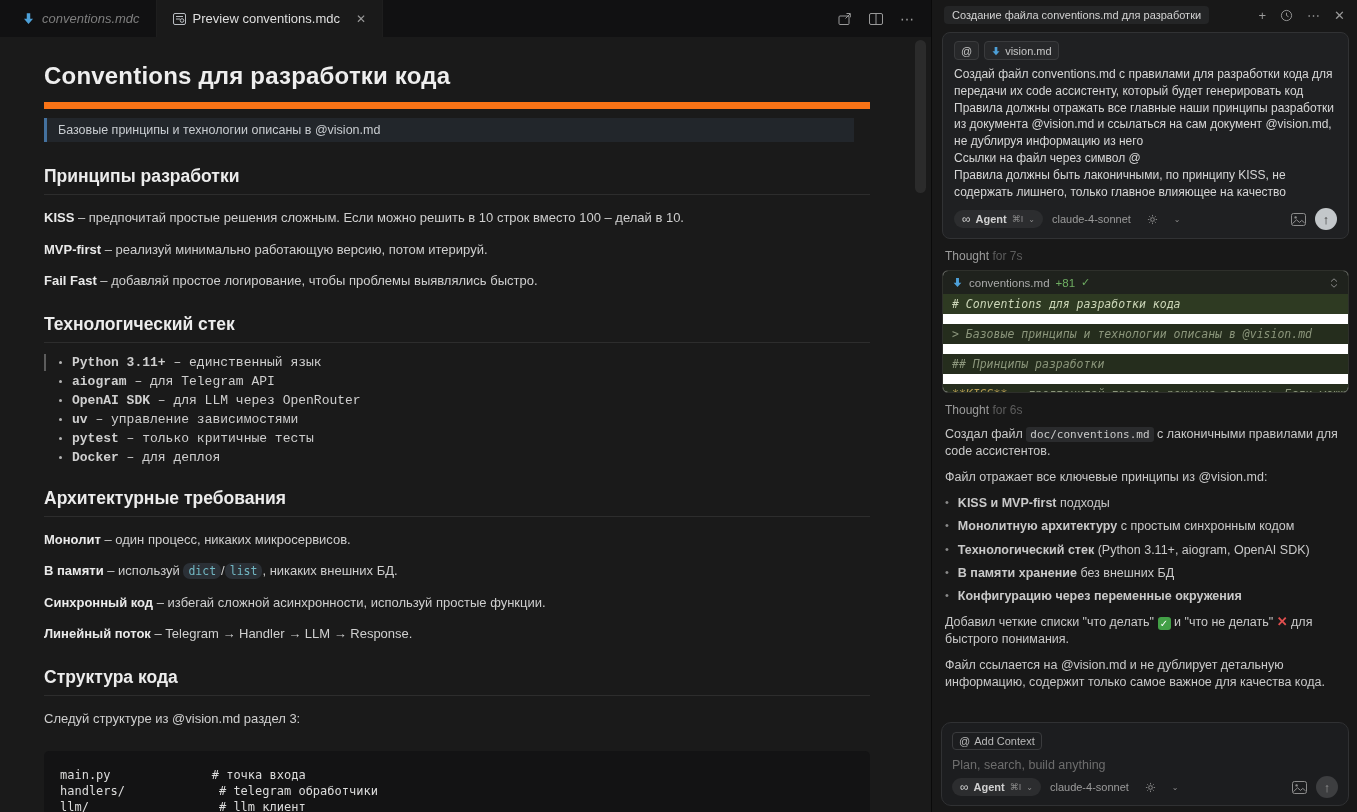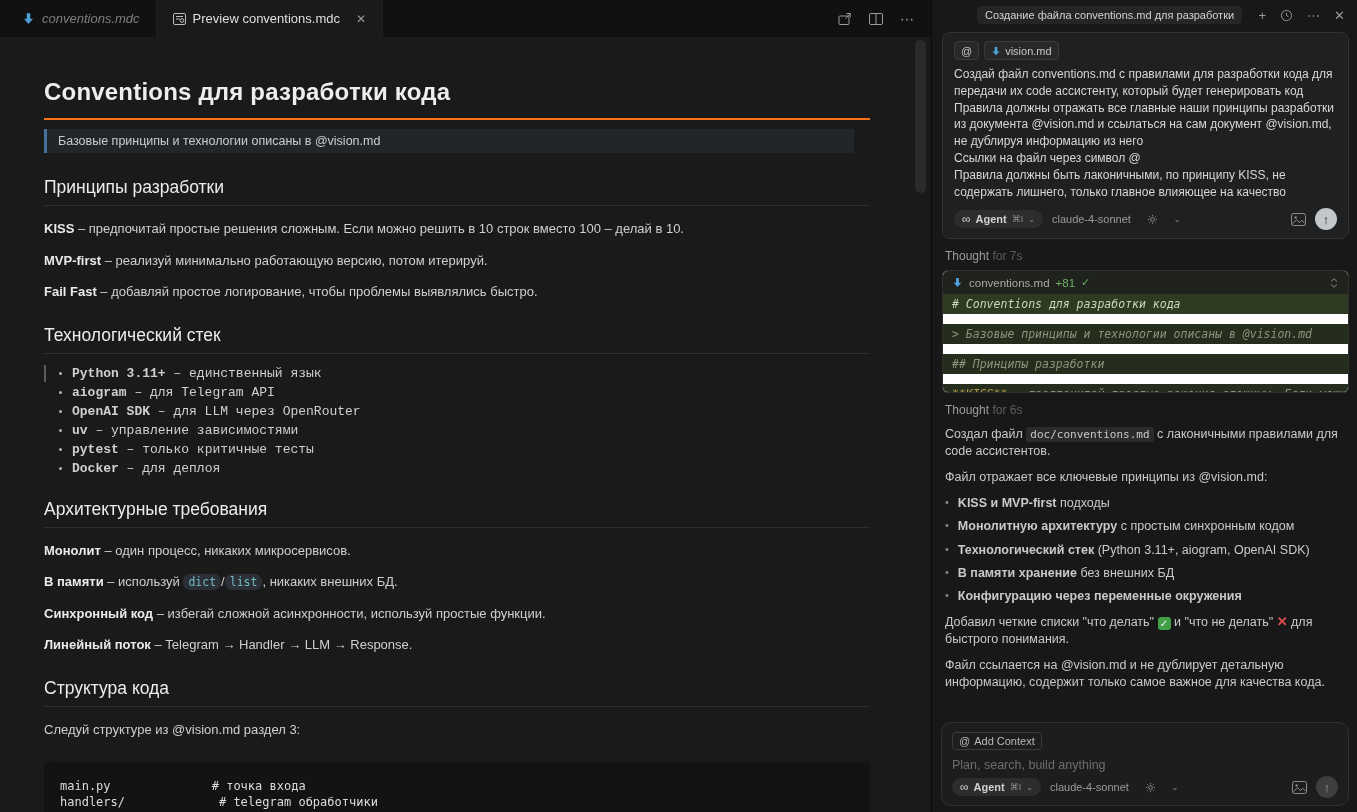--- a/index.html
+++ b/index.html
@@ -14,37 +14,37 @@
   .tab { display:flex; align-items:center; gap:7px; padding:0 16px; font-size:13px; border-right:1px solid #1e1e1e; cursor:default; }
   .tab.inactive { color:#7e7e7e; padding-left:22px; }
   .tab.inactive .tab-label { font-style:italic; }
   .tab.active { background:#1a1a1a; color:#dfdfdf; }
   .tab-close { color:#9a9a9a; font-size:12px; margin-left:9px; }
   .tab-actions { margin-left:auto; display:flex; align-items:center; gap:17px; padding-right:16px; color:#9a9a9a; }
   .icon-dots { font-size:14px; color:#9a9a9a; letter-spacing:1px; }
   .scroll-thumb { position:absolute; right:5px; top:40px; width:11px; height:153px; background:#2b2b2b; border-radius:6px; }
 
   .doc { padding:12px 0 0 44px; width:870px; color:#cfcfcf; }
-  .doc-title { font-size:24px; font-weight:700; color:#eeeeee; margin:29px 0 0; padding-bottom:12px; border-bottom:2px solid #f97316; letter-spacing:.2px; }
+  .doc-title { font-size:24px; font-weight:700; color:#eeeeee; margin:13px 0 0; padding-bottom:12px; border-bottom:7px solid #f97316; letter-spacing:.2px; }
   .doc-quote { margin:9px 0 0; background:#22262b; border-left:3px solid #44719e; padding:5px 11px; font-size:12.5px; color:#c9cdd1; width:810px; }
-  .doc-h2 { font-size:17.5px; font-weight:400; color:#ececec; margin:24px 0 0; padding-bottom:7px; border-bottom:1px solid #2d2d2d; width:826px; }
+  .doc-h2 { font-size:17.5px; font-weight:700; color:#ececec; margin:24px 0 0; padding-bottom:7px; border-bottom:1px solid #2d2d2d; width:826px; }
   .doc-p { font-size:13px; line-height:1.35; margin:14px 0 0; color:#cfcfcf; width:826px; }
   .doc-p b { color:#eaeaea; }
   .doc-ul { margin:13px 0 0; padding-left:28px;font-family:Liberation Mono, monospace; }
   .doc-ul li { font-size:13px; line-height:13px; margin:0 0 6px; position:relative; }
   .doc-ul li::marker { color:#b5b5b5; font-size:11px; }
   .sync-bar { position:absolute; left:-28px; top:-2px; width:2px; height:17px; background:#5c5c5c; }
   .inl-code { font-family:"DejaVu Sans Mono", monospace; font-size:11.5px; color:#72b7c3; background:#2b3036; padding:1px 5px; border-radius:7px; }
   .codeblock { margin:24px 0 20px; background:#131314; border-radius:5px; padding:16px; width:826px; }
   .codeline { font-family:"DejaVu Sans Mono", monospace; font-size:12px; line-height:16px; color:#dcdcdc; white-space:pre; }
 
   
   .chat { position:absolute; left:931px; top:0; width:426px; height:812px; background:#181818; border-left:1px solid #0a0a0a; }
   .chat-header { height:30px; display:flex; align-items:center; padding:0 12px; }
-  .chat-title { background:#242526; border-radius:4px; padding:3px 8px; font-size:11px; color:#d2d2d2; white-space:nowrap; cursor:default;margin-left:33px; }
+  .chat-title { background:#242526; border-radius:4px; padding:3px 8px; font-size:11px; color:#d2d2d2; white-space:nowrap; cursor:default; }
   .chat-hicons { margin-left:auto; display:flex; align-items:center; gap:14px; color:#9a9a9a; }
   .hicon { font-size:13px; line-height:1; color:#9a9a9a; }
 
   .chat-scroll { position:absolute; top:32px; left:10px; right:8px; bottom:96px; overflow:hidden; }
   .user-box { border:1px solid #313234; background:#1f2022; border-radius:8px; padding:8px 11px; }
   .chips { display:flex; gap:5px; margin-bottom:6px; }
   .chip { display:inline-flex; align-items:center; gap:4px; border:1px solid #3a3b3d; background:#27282a; border-radius:4px; padding:0 6px; font-size:11px; color:#c6c6c6; height:19px; }
   .user-text p { margin:0; font-size:12px; line-height:1.4; color:#d6d6d6; }
   .msg-footer { display:flex; align-items:center; gap:9px; margin-top:8px; }
   .agent-pill { display:inline-flex; align-items:center; gap:5px; background:#2c2d2f; border-radius:10px; padding:2px 8px; font-size:11px; color:#d0d0d0; font-weight:bold; }

